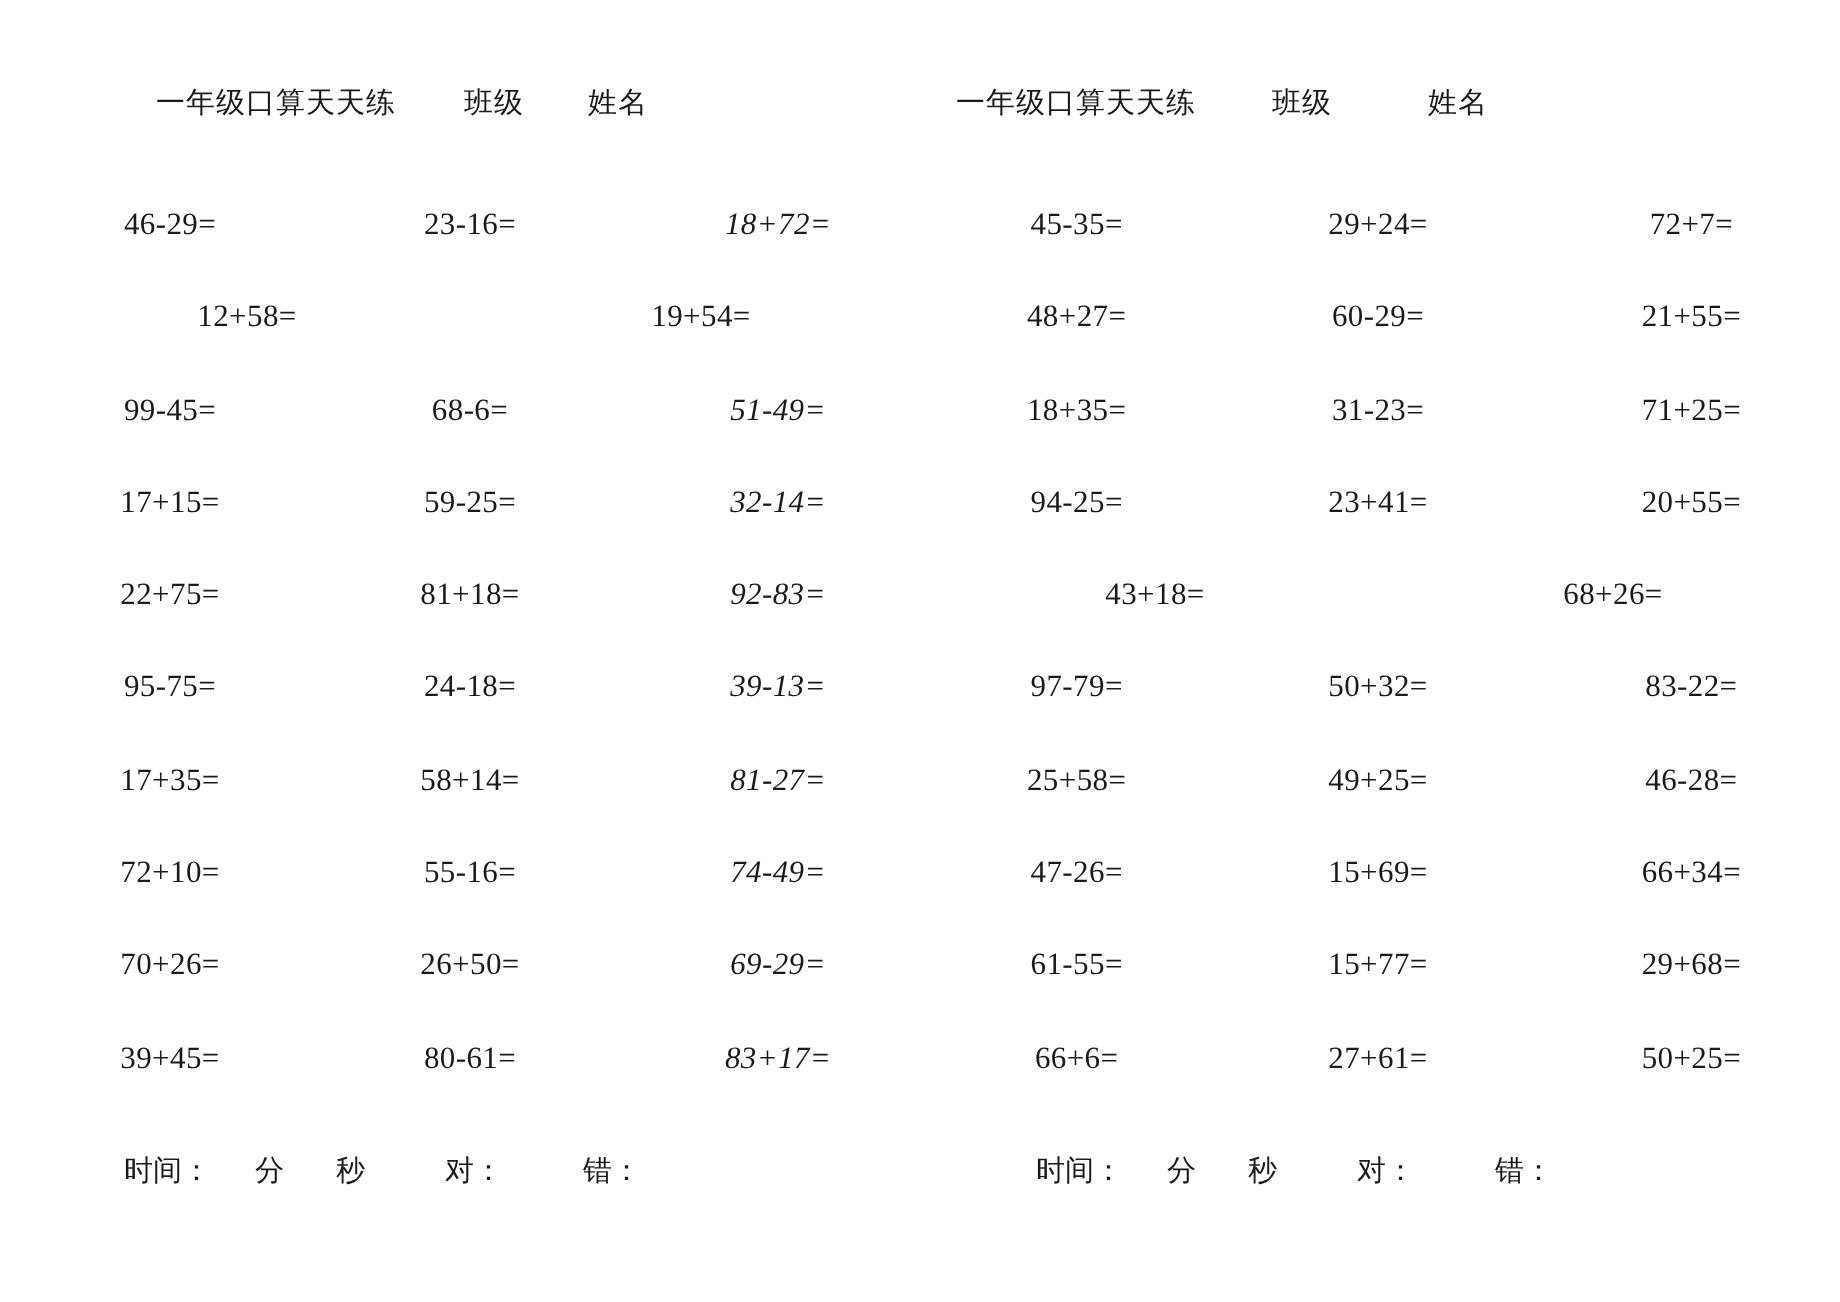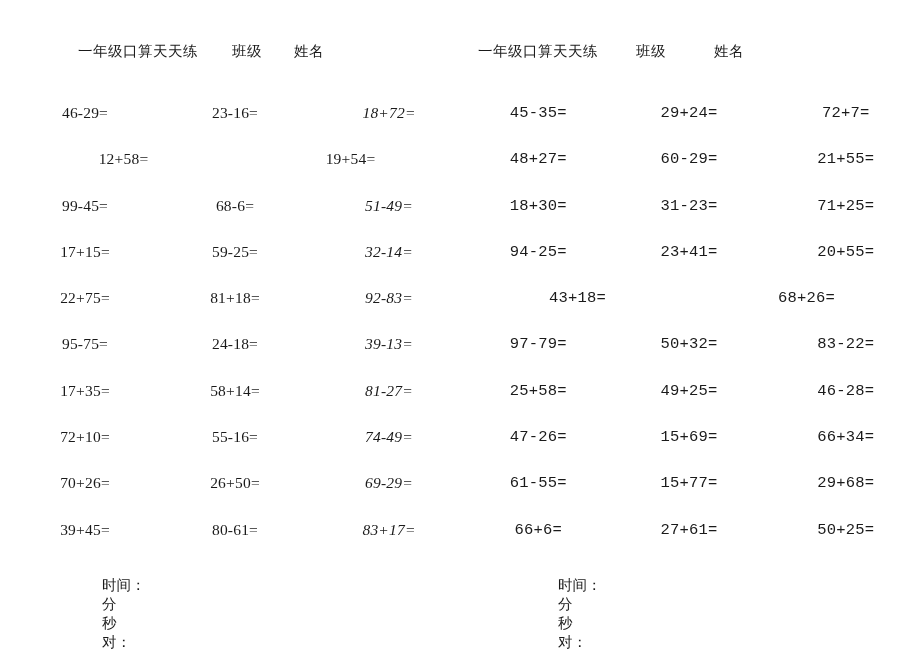--- a/index.html
+++ b/index.html
@@ -74,38 +74,38 @@
   }
   .cell {
     flex: 1 1 0;
     font-size: 15.5px;
     line-height: 20px;
     text-align: center;
     white-space: nowrap;
     letter-spacing: 0.2px;
   }
   .panel-left  .cell { padding-left: 10px; }
-  .panel-right .cell { padding-left: 2px; font-family: Liberation Mono, monospace; }
+  .panel-right .cell { padding-left: 2px; }
 
   
   .panel-left  .row .cell:nth-child(1) { padding-left: 14px; }
   .panel-left  .row .cell:nth-child(2) { padding-left: 8px; }
   .panel-left  .row .cell:nth-child(3) { padding-left: 12px; font-style: italic; }
   .panel-right .row .cell:nth-child(1) { padding-left: 4px; }
   .panel-right .row .cell:nth-child(2) { padding-left: 2px; }
   .panel-right .row .cell:nth-child(3) { padding-left: 8px; }
 
   .panel-footer {
     position: absolute;
     top: 576px;
     left: 0;
     width: 460px;
     height: 24px;
     display: flex;
-    flex-direction: column;
+    flex-direction: row;
     align-items: baseline;
     font-size: 14.5px;
     white-space: nowrap;
   }
   .panel-left  .panel-footer { padding-left: 62px; }
   .panel-right .panel-footer { padding-left: 58px; }
   .ft-minute { margin-left: 22px; }
   .ft-second { margin-left: 26px; }
   .ft-right  { margin-left: 40px; }
   .ft-wrong  { margin-left: 40px; }
@@ -198,21 +198,21 @@
           <div class="cell">45-35=</div>
           <div class="cell">29+24=</div>
           <div class="cell">72+7=</div>
         </div>
         <div class="row">
           <div class="cell">48+27=</div>
           <div class="cell">60-29=</div>
           <div class="cell">21+55=</div>
         </div>
         <div class="row">
-          <div class="cell">18+30=</div>
+          <div class="cell">18+35=</div>
           <div class="cell">31-23=</div>
           <div class="cell">71+25=</div>
         </div>
         <div class="row">
           <div class="cell">94-25=</div>
           <div class="cell">23+41=</div>
           <div class="cell">20+55=</div>
         </div>
         <div class="row">
           <div class="cell">43+18=</div>

